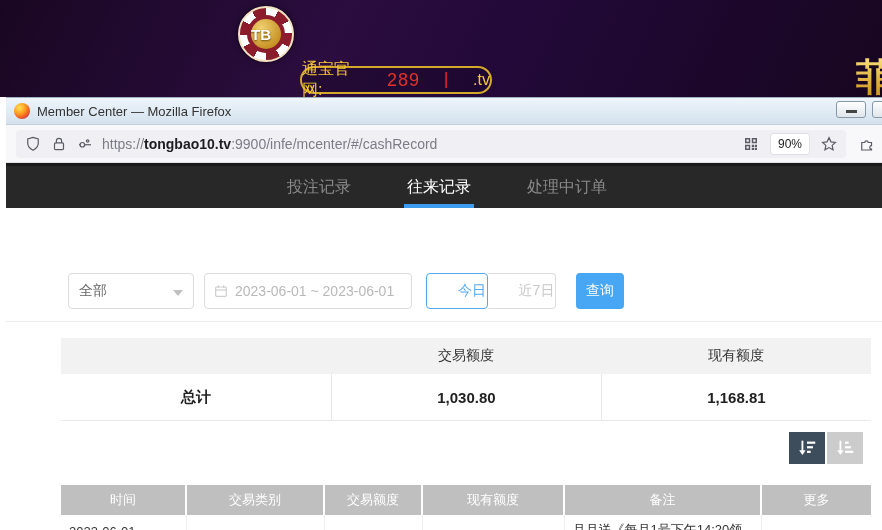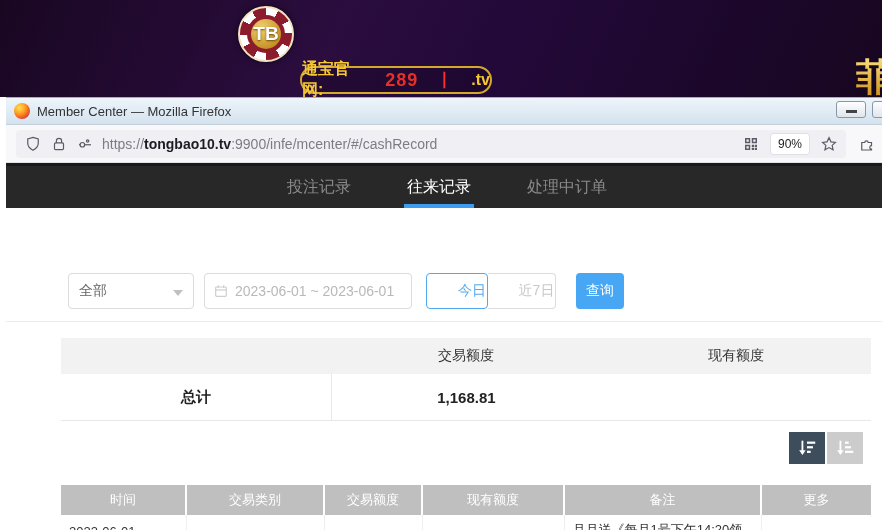--- a/index.html
+++ b/index.html
@@ -10,33 +10,33 @@
   .banner { position:absolute; left:0; top:0; width:882px; height:97px;
             background:linear-gradient(115deg,#190722 0%,#2b0d3f 38%,#23093a 55%,#170620 100%);
             overflow:hidden; }
   .banner-inner { position:absolute; left:238px; top:6px; display:flex; }
   .chip { position:relative; width:56px; height:56px; border-radius:50%;
           background:repeating-conic-gradient(#ffffff 0deg 28deg, #8c1c2c 28deg 60deg);
           border:2px solid #f3e3c3; box-shadow:0 0 6px rgba(0,0,0,.6); }
   .chip-mid { position:absolute; inset:7px; border-radius:50%; background:#8c1c2c; }
   .chip-core { position:absolute; inset:11px; border-radius:50%;
                background:radial-gradient(circle at 35% 30%, #f0d070, #c89428 70%, #a5770f);
-               display:flex; align-items:center; justify-content:center;
-               color:#fff; font-weight:bold; font-size:19px; text-shadow:0 1px 2px #6b4a00; }
+               display:flex; align-items:center; justify-content:flex-start;
+               color:#fff; font-weight:bold; font-size:15px; text-shadow:0 1px 2px #6b4a00; }
   .brand { margin-left:8px; position:relative; }
   .brand-cn { font-size:42px; font-weight:bold; line-height:48px; letter-spacing:4px;
               background:linear-gradient(#ffeea0 20%, #f5c432 55%, #b57a08 90%);
               -webkit-background-clip:text; background-clip:text; color:transparent;
               text-shadow:0 2px 3px rgba(0,0,0,.45); white-space:nowrap; }
   .brand-en { position:absolute; right:2px; bottom:-8px; font-size:14px; letter-spacing:7px;
               color:#e8b83a; font-weight:bold; text-shadow:0 1px 2px #000; }
   .site-badge { position:absolute; left:300px; top:66px; width:192px; height:28px;
                 border:2px solid #d4a929; border-radius:15px;
                 display:flex; align-items:center; gap:18px;
-                font-size:16px; font-weight:bold; background:rgba(20,5,30,.3); }
+                font-size:16px; font-weight:normal; background:rgba(20,5,30,.3); }
   .sb-label { color:#f5c832; }
   .sb-num { color:#e23228; font-size:18px; letter-spacing:1px; }
   .sb-sep { color:#ff2a2a; font-size:17px; }
   .sb-tld { color:#f5c832; }
   .edge-glyph { position:absolute; right:-12px; top:52px; font-size:38px; font-weight:bold;
                 background:linear-gradient(#ffe98a,#c8860a);
                 -webkit-background-clip:text; background-clip:text; color:transparent; }
 
   
   .fx-window { position:absolute; left:6px; top:97px; width:882px; height:433px;
@@ -252,20 +252,21 @@
     <div class="filter-sep"></div>
 
     <div class="summary">
       <div class="s-head">
         <div class="s-cell"></div>
         <div class="s-cell">交易额度</div>
         <div class="s-cell">现有额度</div>
       </div>
       <div class="s-body">
         <div class="s-cell">总计</div>
+        <div class="s-cell">1,030.80</div>
         <div class="s-cell">1,168.81</div>
       </div>
     </div>
 
     <div class="sort-wrap">
       <div class="sort-btn desc">
         <svg viewBox="0 0 24 24">
           <g stroke="#fff" stroke-width="2" fill="#fff">
             <line x1="7" y1="4" x2="7" y2="18"></line>
             <path d="M3.5 14.5 L7 19.5 L10.5 14.5 z" stroke="none"></path>

